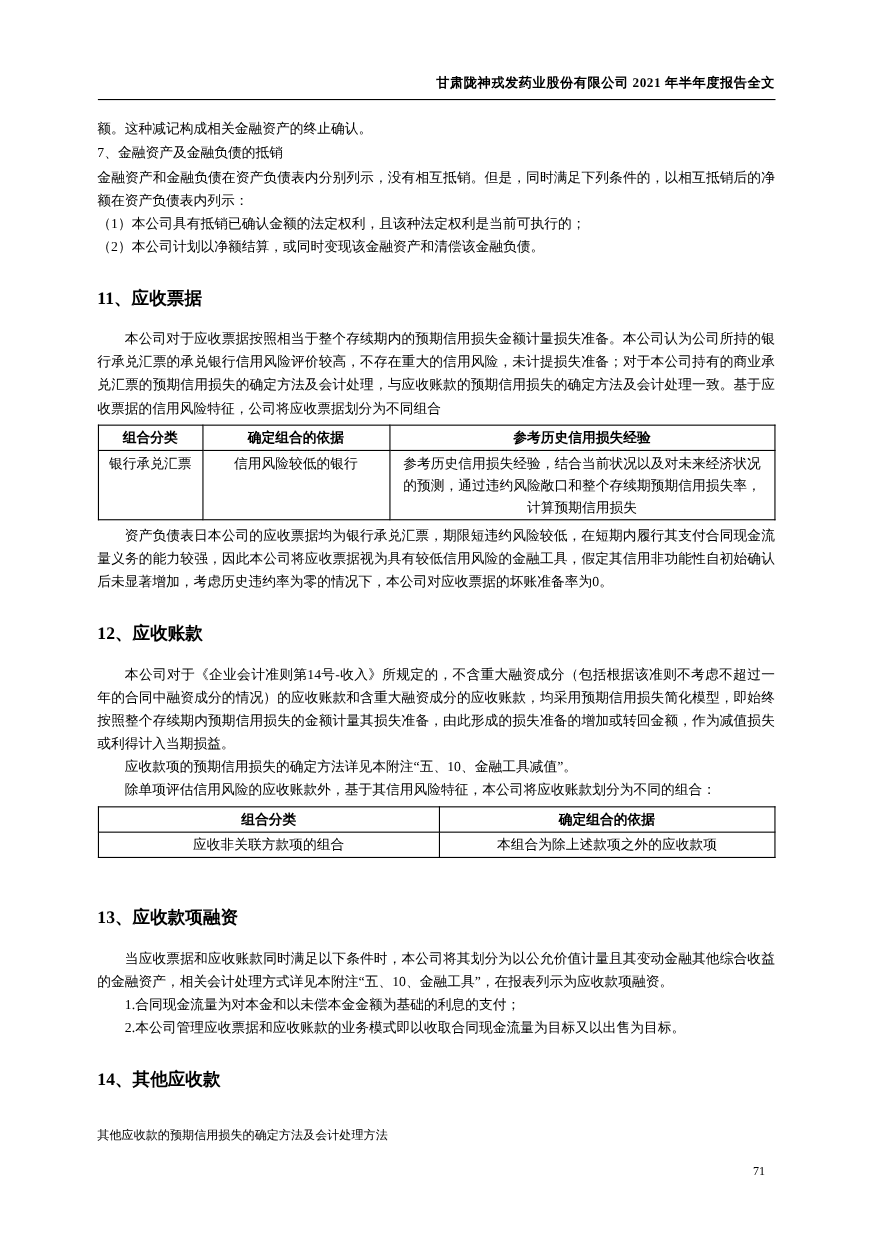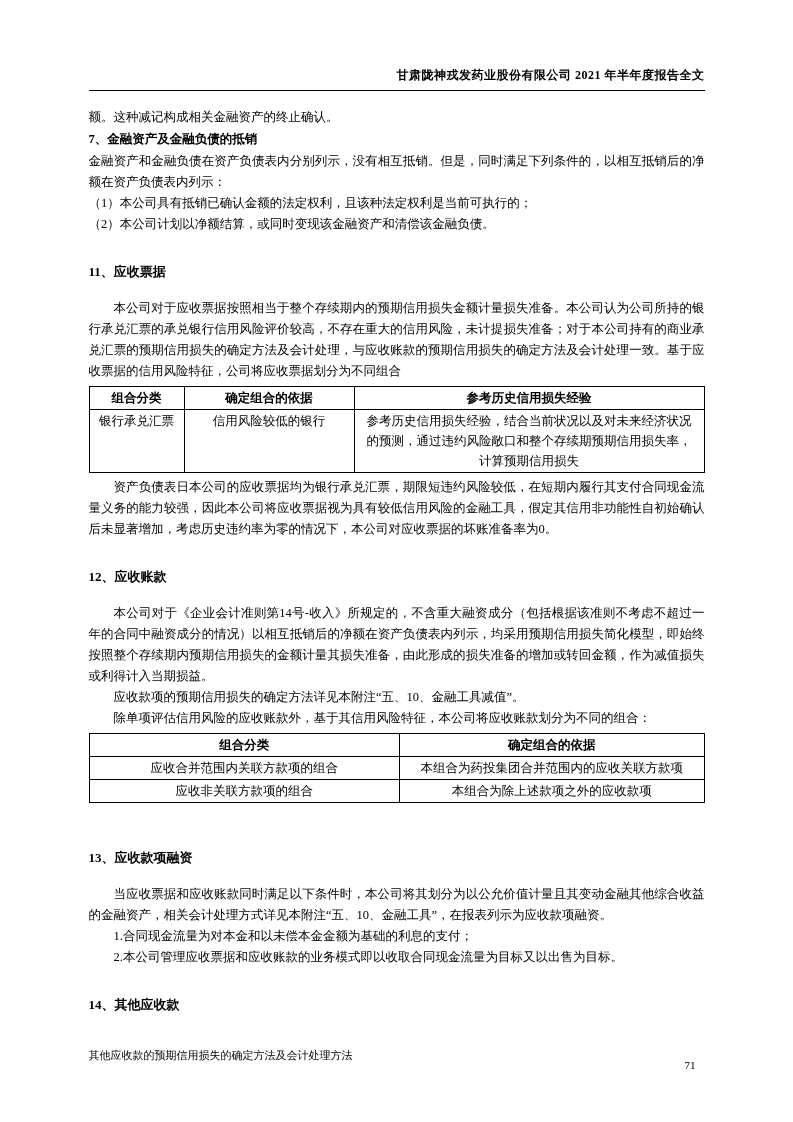--- a/index.html
+++ b/index.html
@@ -29,22 +29,22 @@
     position: absolute;
     top: 90px;
     left: 75px;
     right: 75px;
     font-size: 12.5px;
     line-height: 21px;
     text-align: justify;
   }
   .para { margin: 0; }
   .para.indent { text-indent: 2em; }
-  .subhead { font-size: 12.5px; font-weight: bold; margin: 1px 0; }
-  .heading { font-size: 13px; font-weight: bold; margin: 26px 0 16px 0; }
+  .subhead { font-size: 12.5px; font-weight: normal; margin: 1px 0; }
+  .heading { font-size: 16px; font-weight: bold; margin: 26px 0 16px 0; }
   .heading.big-gap { margin-top: 44px; }
   .doc-table {
     width: 100%;
     border-collapse: collapse;
     margin: 4px 0 4px 0;
     table-layout: fixed;
   }
   .doc-table th, .doc-table td {
     border: 1px solid #000;
     font-size: 12.5px;
@@ -103,36 +103,32 @@
           <td>信用风险较低的银行</td>
           <td>参考历史信用损失经验，结合当前状况以及对未来经济状况的预测，通过违约风险敞口和整个存续期预期信用损失率，计算预期信用损失</td>
         </tr>
       </tbody>
     </table>
 
     <p class="para indent">资产负债表日本公司的应收票据均为银行承兑汇票，期限短违约风险较低，在短期内履行其支付合同现金流量义务的能力较强，因此本公司将应收票据视为具有较低信用风险的金融工具，假定其信用非功能性自初始确认后未显著增加，考虑历史违约率为零的情况下，本公司对应收票据的坏账准备率为0。</p>
 
     <h3 class="heading">12、应收账款</h3>
 
-    <p class="para indent">本公司对于《企业会计准则第14号-收入》所规定的，不含重大融资成分（包括根据该准则不考虑不超过一年的合同中融资成分的情况）以相互抵销后的净额在资产负债表内列示，均采用预期信用损失简化模型，即始终按照整个存续期内预期信用损失的金额计量其损失准备，由此形成的损失准备的增加或转回金额，作为减值损失或利得计入当期损益。</p>
+    <p class="para indent">本公司对于《企业会计准则第14号-收入》所规定的，不含重大融资成分（包括根据该准则不考虑不超过一年的合同中融资成分的情况）的应收账款和含重大融资成分的应收账款，均采用预期信用损失简化模型，即始终按照整个存续期内预期信用损失的金额计量其损失准备，由此形成的损失准备的增加或转回金额，作为减值损失或利得计入当期损益。</p>
     <p class="para indent">应收款项的预期信用损失的确定方法详见本附注“五、10、金融工具减值”。</p>
     <p class="para indent">除单项评估信用风险的应收账款外，基于其信用风险特征，本公司将应收账款划分为不同的组合：</p>
 
     <table class="doc-table">
       <thead>
         <tr>
           <th class="t2-c1">组合分类</th>
           <th>确定组合的依据</th>
         </tr>
       </thead>
       <tbody>
-        <tr>
-          <td>应收合并范围内关联方款项的组合</td>
-          <td>本组合为药投集团合并范围内的应收关联方款项</td>
-        </tr>
         <tr>
           <td>应收非关联方款项的组合</td>
           <td>本组合为除上述款项之外的应收款项</td>
         </tr>
       </tbody>
     </table>
 
     <h3 class="heading big-gap">13、应收款项融资</h3>
 
     <p class="para indent">当应收票据和应收账款同时满足以下条件时，本公司将其划分为以公允价值计量且其变动金融其他综合收益的金融资产，相关会计处理方式详见本附注“五、10、金融工具”，在报表列示为应收款项融资。</p>

